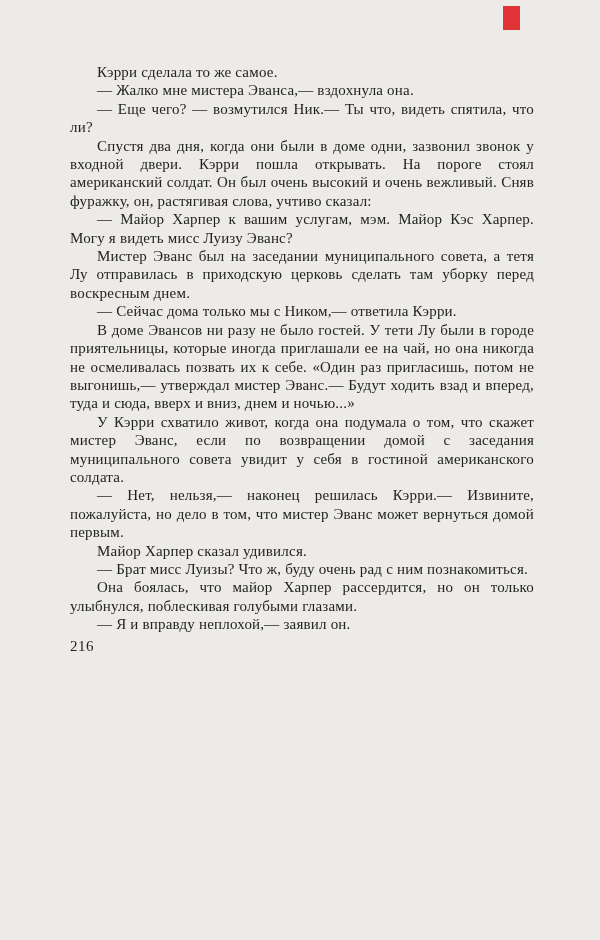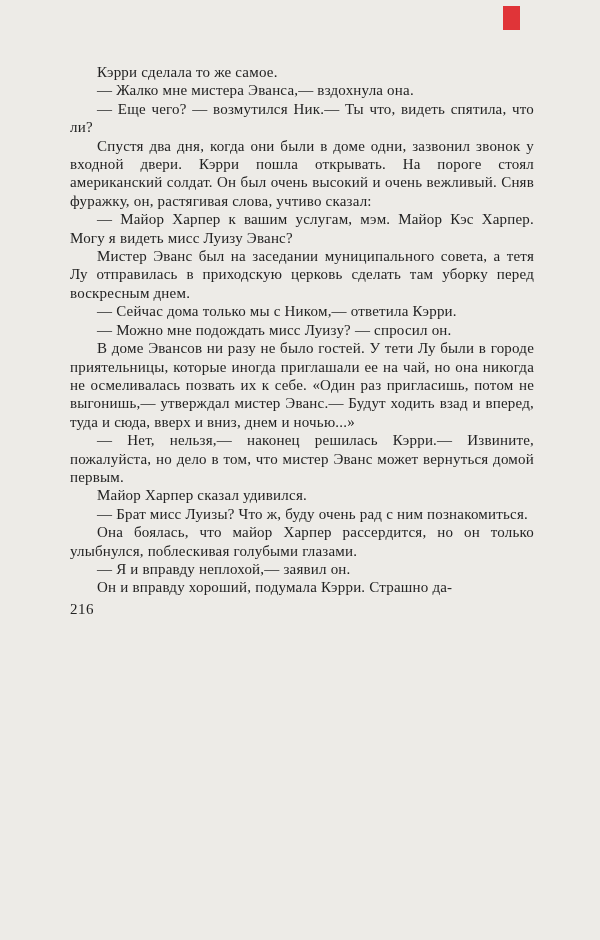--- a/index.html
+++ b/index.html
@@ -50,23 +50,22 @@
 <div class="page">
   <div class="red-mark" style="background: rgb(224, 52, 56);"></div>
   <div class="text-block">
       <p class="para">Кэрри сделала то же самое.</p>
       <p class="para">— Жалко мне мистера Эванса,— вздохнула она.</p>
       <p class="para">— Еще чего? — возмутился Ник.— Ты что, видеть спятила, что ли?</p>
       <p class="para">Спустя два дня, когда они были в доме одни, зазвонил звонок у входной двери. Кэрри пошла открывать. На пороге стоял американский солдат. Он был очень высокий и очень вежливый. Сняв фуражку, он, растягивая слова, учтиво сказал:</p>
       <p class="para">— Майор Харпер к вашим услугам, мэм. Майор Кэс Харпер. Могу я видеть мисс Луизу Эванс?</p>
       <p class="para">Мистер Эванс был на заседании муниципального совета, а тетя Лу отправилась в приходскую церковь сделать там уборку перед воскресным днем.</p>
       <p class="para">— Сейчас дома только мы с Ником,— ответила Кэрри.</p>
-      <p class="para">— Можно мне подождать мисс Луизу? — спросил он.</p>
       <p class="para">В доме Эвансов ни разу не было гостей. У тети Лу были в городе приятельницы, которые иногда приглашали ее на чай, но она никогда не осмеливалась позвать их к себе. «Один раз пригласишь, потом не выгонишь,— утверждал мистер Эванс.— Будут ходить взад и вперед, туда и сюда, вверх и вниз, днем и ночью...»</p>
+      <p class="para">У Кэрри схватило живот, когда она подумала о том, что скажет мистер Эванс, если по возвращении домой с заседания муниципального совета увидит у себя в гостиной американского солдата.</p>
       <p class="para">— Нет, нельзя,— наконец решилась Кэрри.— Извините, пожалуйста, но дело в том, что мистер Эванс может вернуться домой первым.</p>
       <p class="para">Майор Харпер сказал удивился.</p>
       <p class="para">— Брат мисс Луизы? Что ж, буду очень рад с ним познакомиться.</p>
       <p class="para">Она боялась, что майор Харпер рассердится, но он только улыбнулся, поблескивая голубыми глазами.</p>
       <p class="para">— Я и вправду неплохой,— заявил он.</p>
-      <p class="para">Он и вправду хороший, подумала Кэрри. Страшно да-</p>
     </div>
   <div class="page-number">216</div>
 </div>
 
 </body></html>

